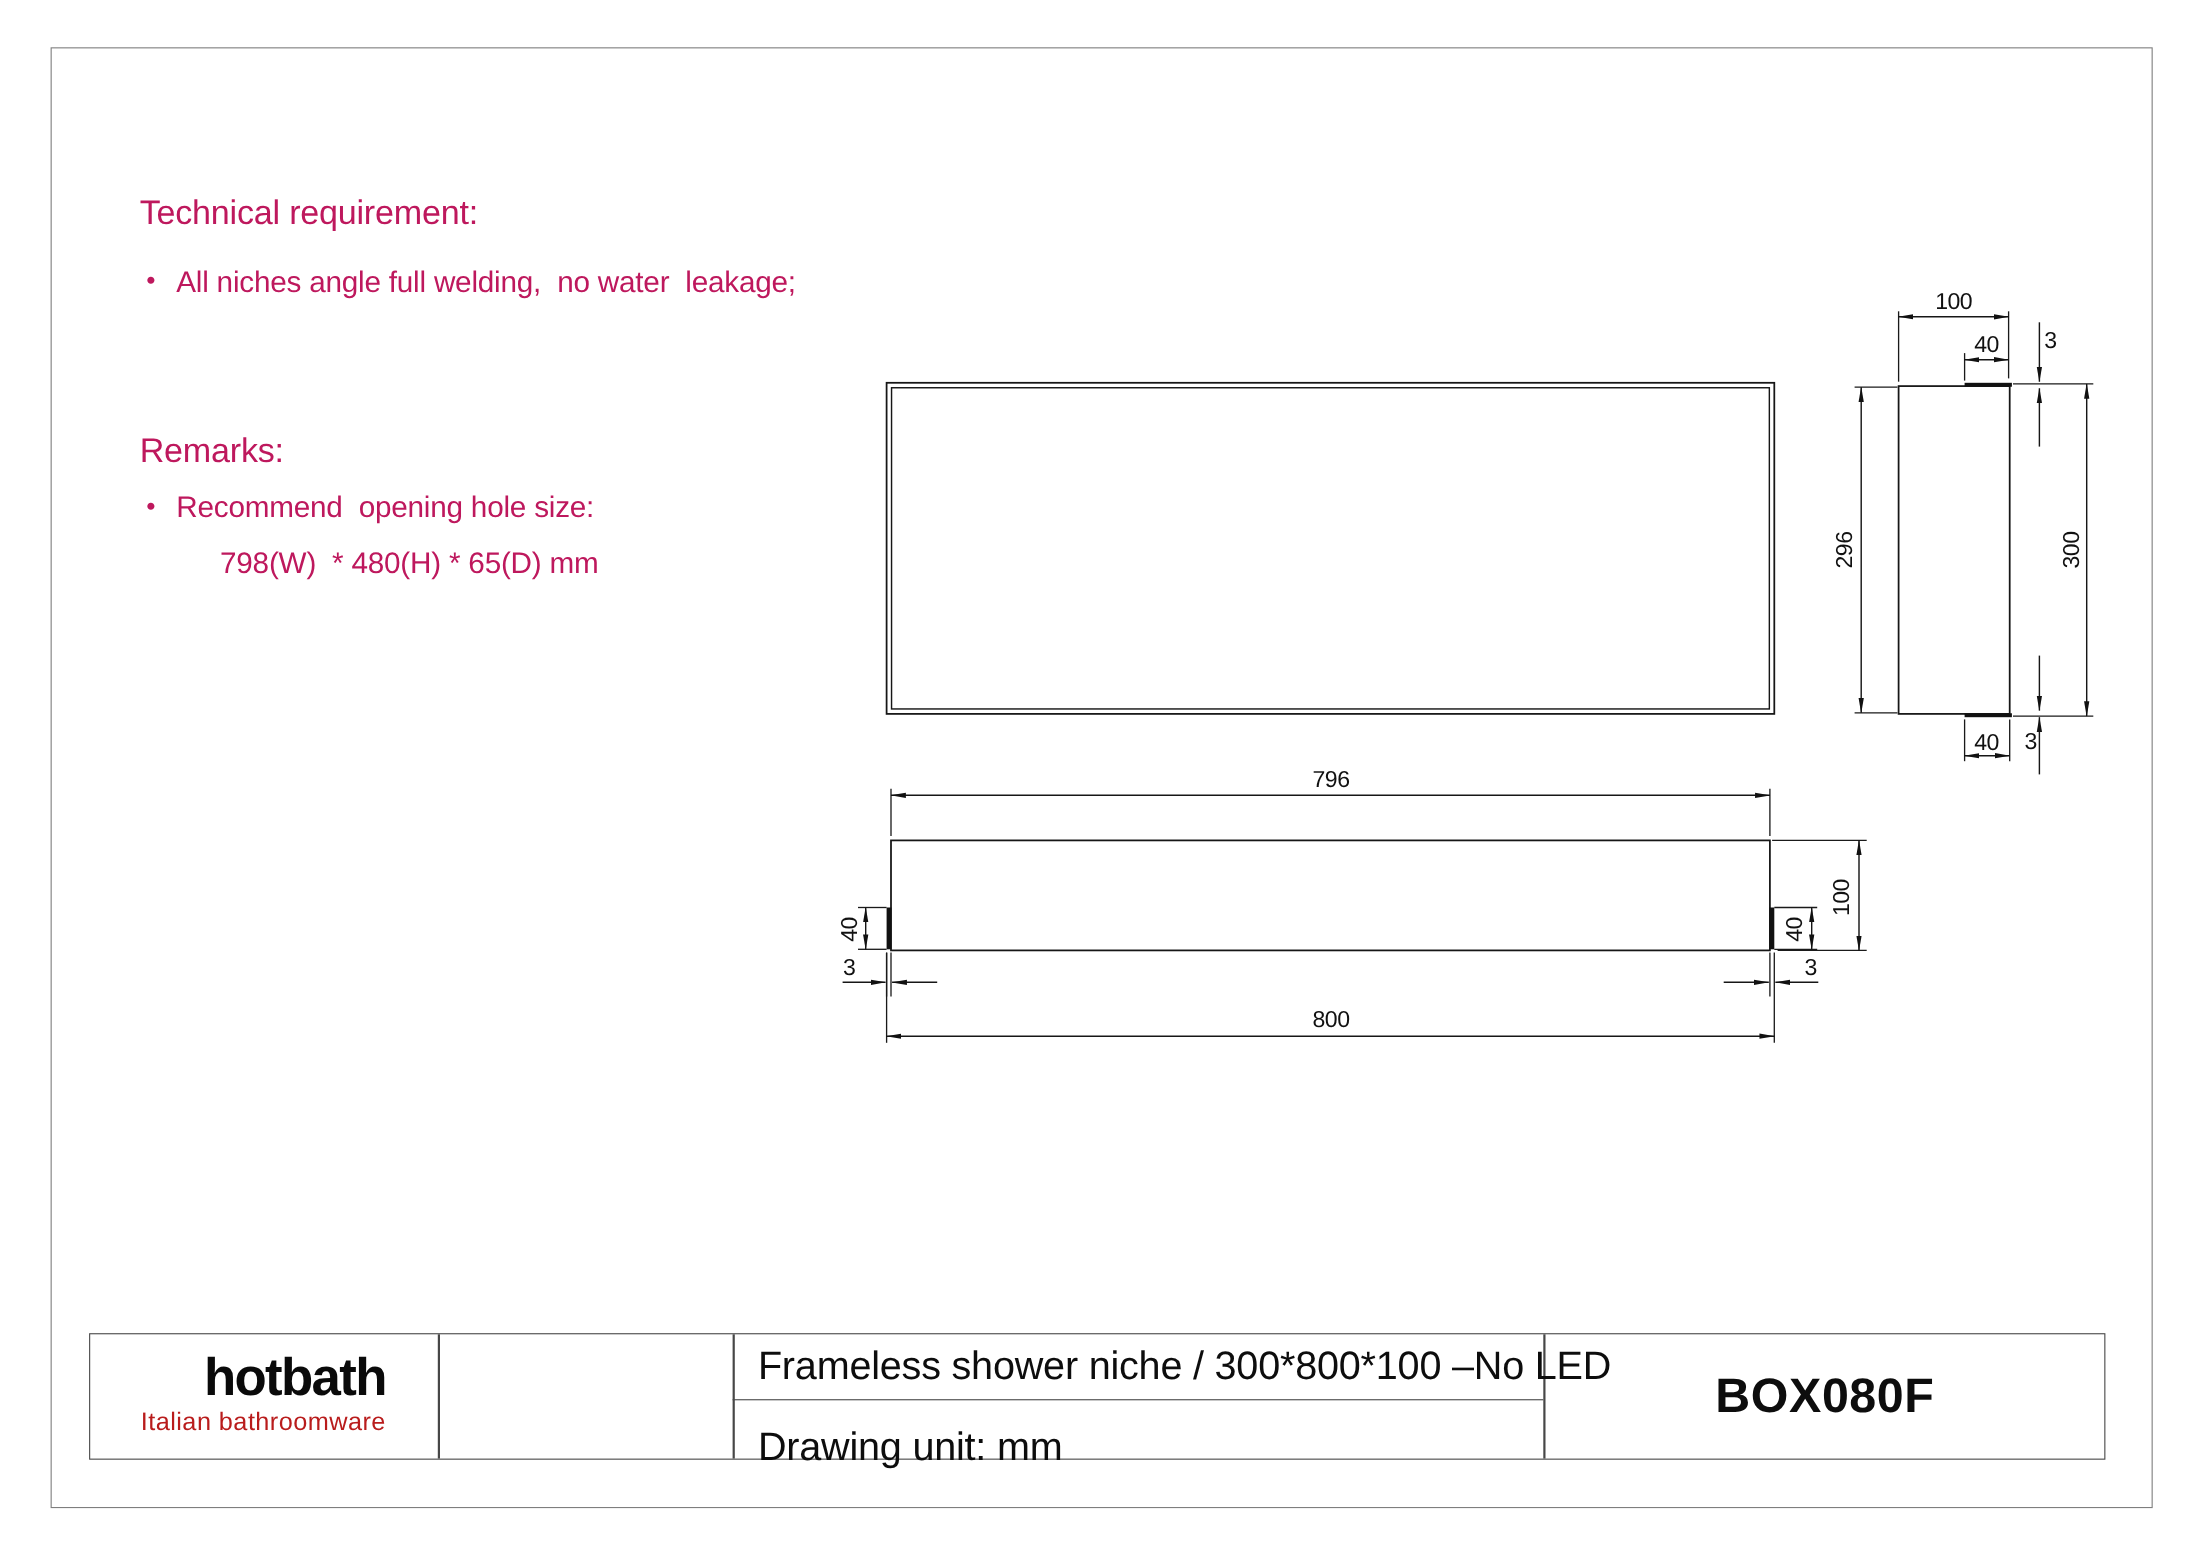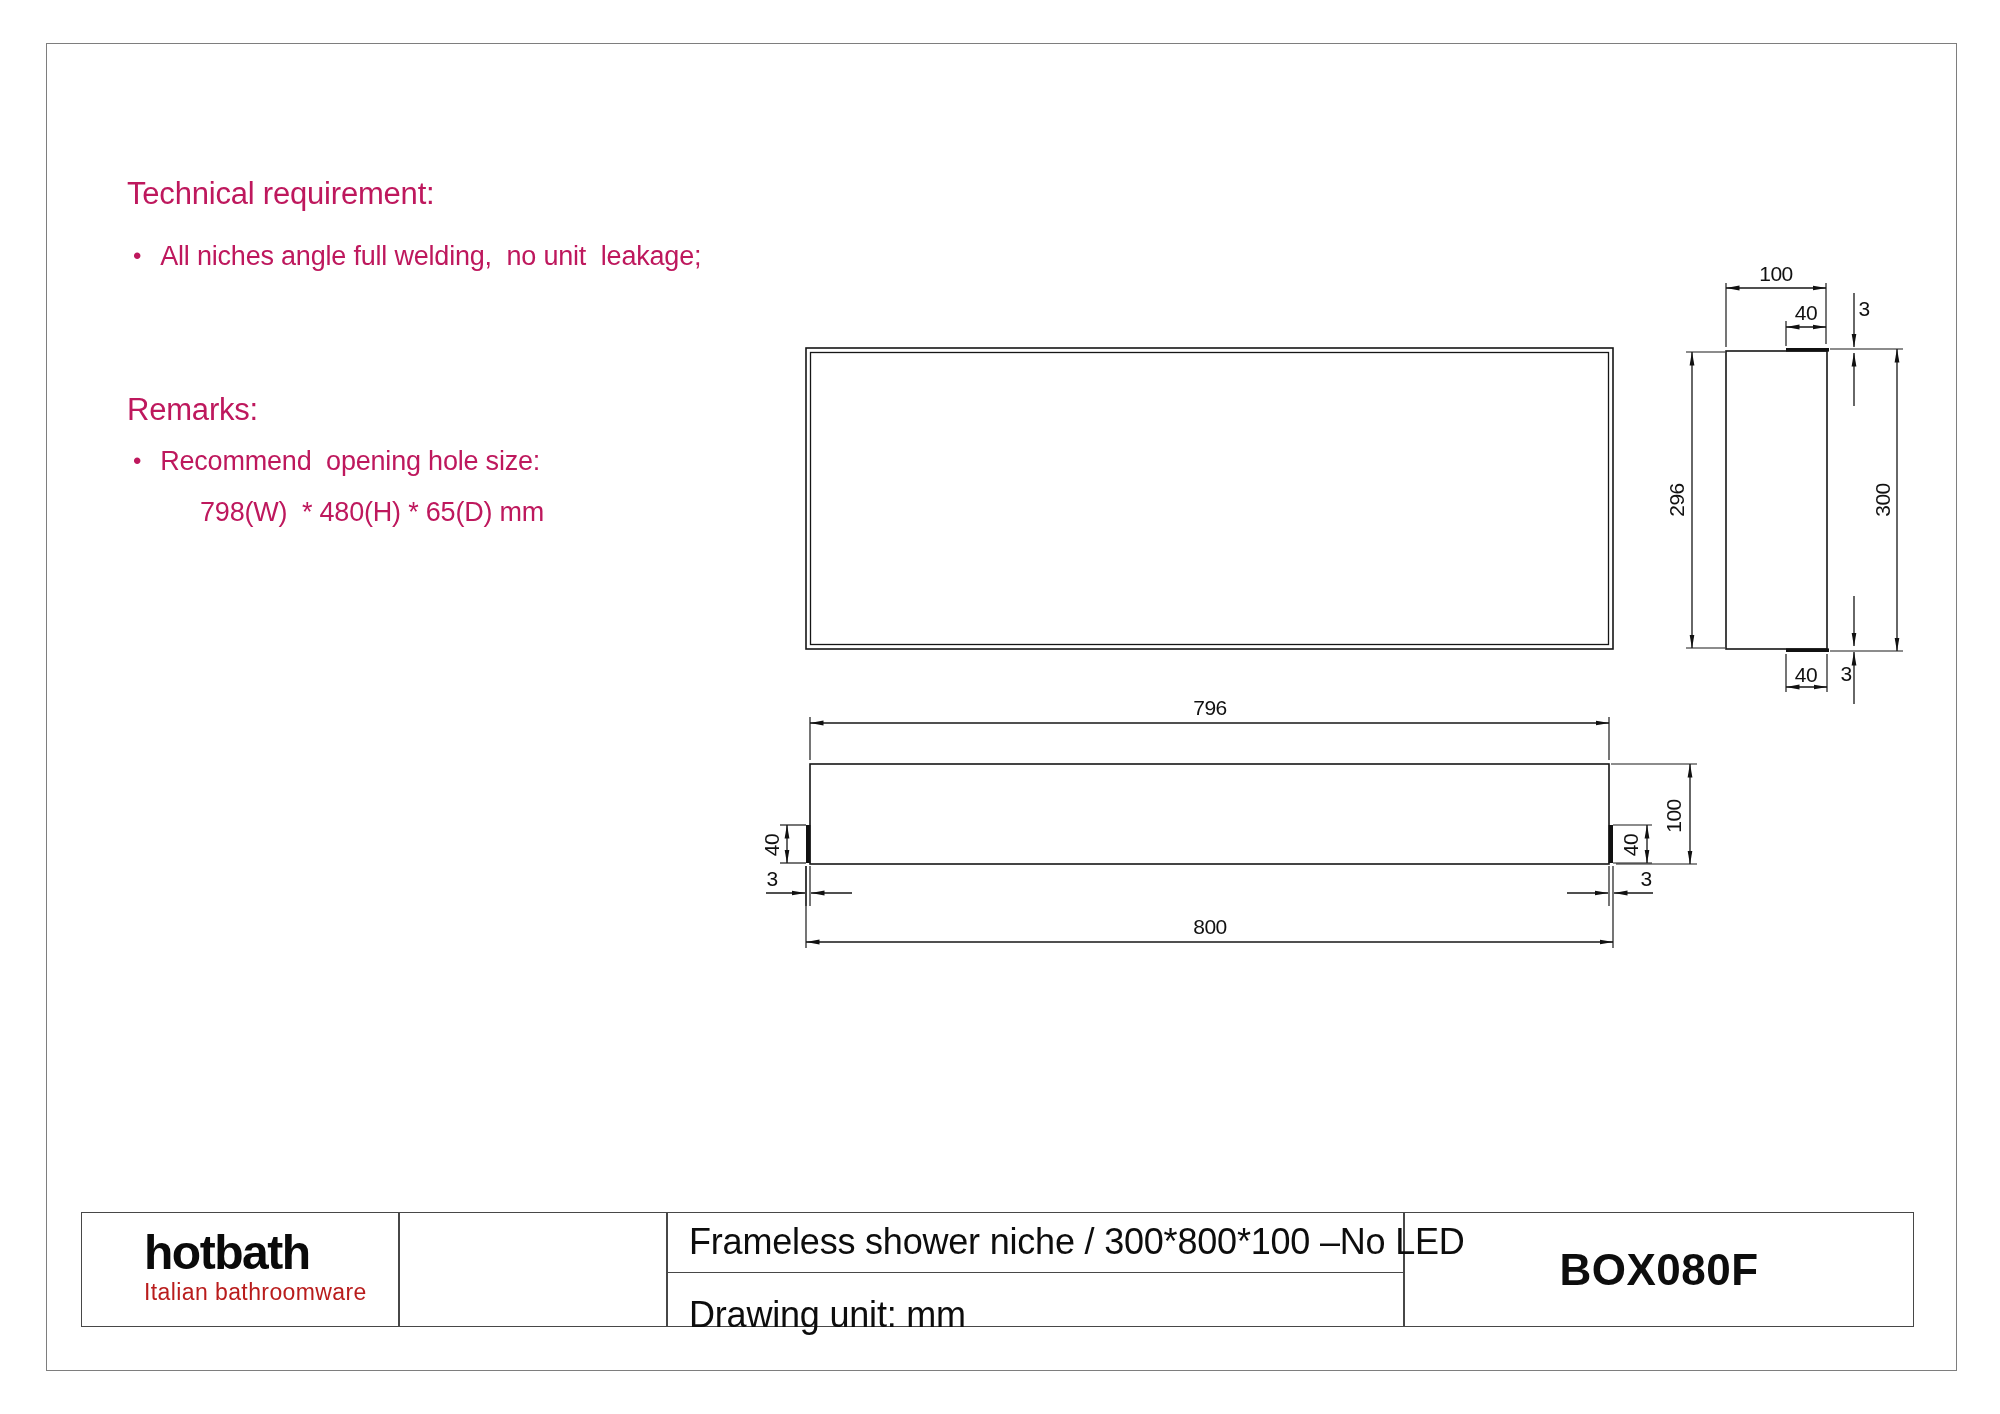--- a/index.html
+++ b/index.html
@@ -16,40 +16,40 @@
   #cad{position:absolute;left:0;top:0;}
   .ln{stroke:#161616;stroke-width:1.6;fill:none;}
   .thin{stroke:#1a1a1a;stroke-width:1.2;fill:none;}
   .dimln{stroke:#161616;stroke-width:1.3;fill:none;}
   .dim{font-family:"Liberation Sans","DejaVu Sans",sans-serif;font-size:21px;fill:#111;letter-spacing:-0.5px;}
   
   #tblock{position:absolute;left:81px;top:1212px;width:1833px;height:115px;
        border:1.6px solid #474747;box-sizing:border-box;background:#fff;}
   .vline{position:absolute;top:0;width:1.6px;height:100%;background:#474747;}
   #row-divider{position:absolute;left:584px;top:58.5px;width:737px;height:1.6px;background:#474747;}
-  #logo-cell{position:absolute;left:62px;top:15px;}
+  #logo-cell{position:absolute;left:46px;top:15px;text-align:right;}
   #logo-main{font-size:48px;font-weight:bold;letter-spacing:-1.5px;line-height:1.05;color:#0a0a0a;}
   #logo-sub{font-size:23px;letter-spacing:0.4px;margin-top:1px;color:#b91c1c;}
   .tb-text{position:absolute;display:flex;align-items:center;font-size:36px;letter-spacing:-0.2px;}
   #product-cell{left:607px;top:0;height:58px;}
   #unit-cell{left:607px;top:75px;height:53px;}
   #model-cell{position:absolute;left:1321px;top:0;width:512px;height:113px;
        display:flex;align-items:center;justify-content:center;
        font-size:44px;font-weight:bold;letter-spacing:0.5px;}
 </style>
 </head>
 <body>
 
 <div id="page-border"></div>
 
 <div class="txt heading" style="left:127px;top:176px;">Technical requirement:</div>
 
 <div class="txt bullet-row" style="left:133px;top:241px;">
   <span class="bullet-dot">•</span>
-  <span class="pre">All niches angle full welding,  no unit  leakage;</span>
+  <span class="pre">All niches angle full welding,  no water  leakage;</span>
 </div>
 
 <div class="txt heading" style="left:127px;top:392px;">Remarks:</div>
 
 <div class="txt bullet-row" style="left:133px;top:446px;">
   <span class="bullet-dot">•</span>
   <span class="pre">Recommend  opening hole size:</span>
 </div>
 
 <div class="txt pre" style="left:200px;top:497px;font-size:27px;">798(W)  * 480(H) * 65(D) mm</div>

